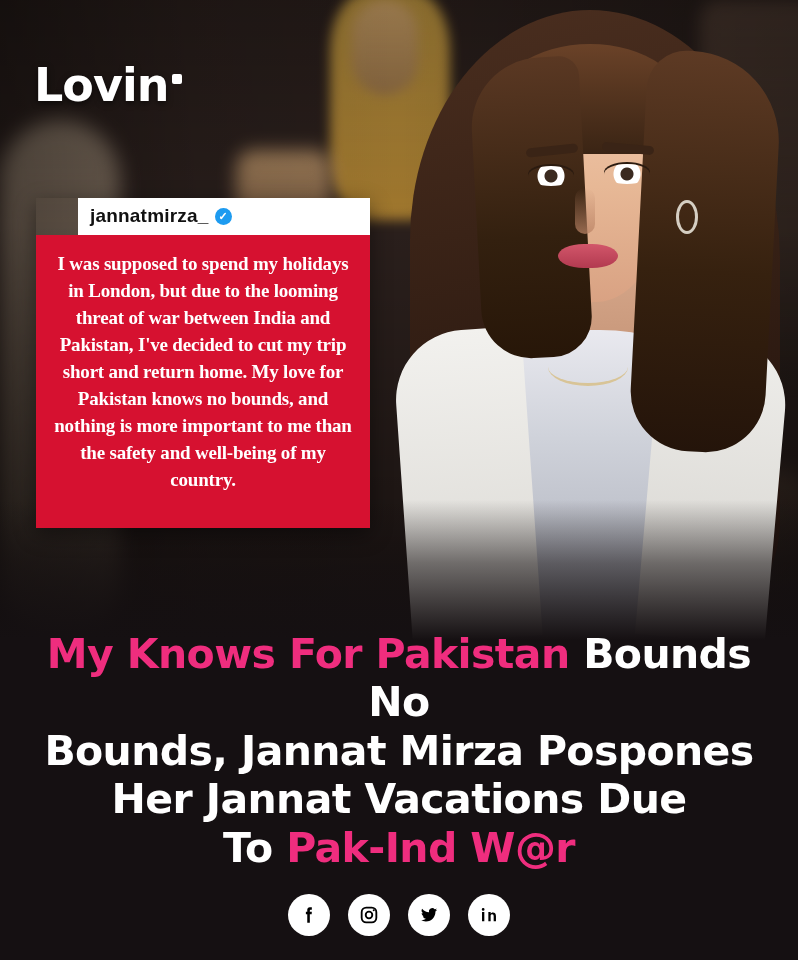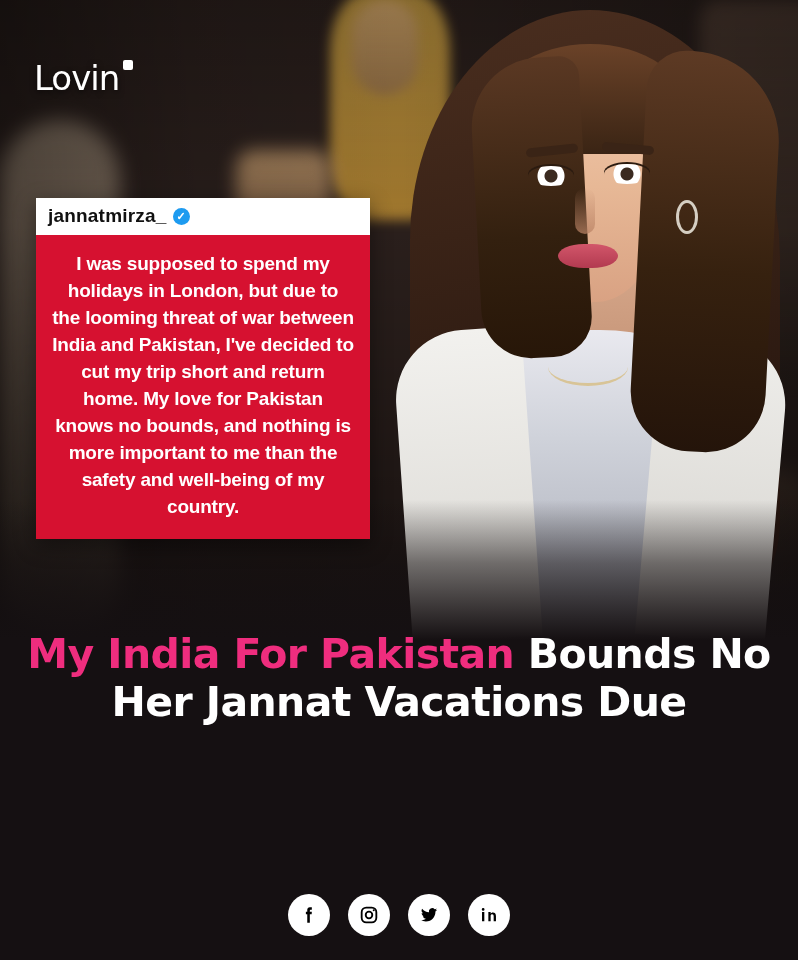--- a/index.html
+++ b/index.html
@@ -135,61 +135,61 @@
   .photo-fade {
     position: absolute; left:0; bottom:0; width: 798px; height: 140px;
     background: linear-gradient(180deg, rgba(20,15,16,0) 0%, rgba(20,15,16,.55) 45%, #151012 100%);
   }
 
   
   .logo {
     position: absolute; left: 34px; top: 58px;
     color: #fff;
     font-family: "DejaVu Sans", sans-serif;
-    font-weight: 400;
-    font-size: 34px;
+    font-weight: 700;
+    font-size: 46px;
     letter-spacing: -1px;
     text-shadow: 0 2px 6px rgba(0,0,0,.6);
     display: flex; align-items: flex-end; gap: 2px;
   }
   .logo .dotmark {
     display: inline-block; width: 10px; height: 10px; background: #fff;
     border-radius: 2px; margin: 0 0 28px 2px;
   }
 
   
   .ig-card {
     position: absolute; left: 36px; top: 198px;
     width: 334px;
     box-shadow: 0 6px 20px rgba(0,0,0,.45);
   }
   .ig-head {
     background: #fff;
     padding: 7px 12px 8px 12px;
-    display: flex; align-items: center; gap: 6px;
+    display: flex; align-items: center; gap: 6px; margin-left: 42px;
   }
   .ig-user {
     font-family: "Liberation Sans", sans-serif;
     font-weight: 700;
     font-size: 19px;
     color: #111;
     letter-spacing: .2px;
   }
   .verified {
     width: 17px; height: 17px; border-radius: 50%;
     background: #1d9bf0;
     display: inline-flex; align-items: center; justify-content: center;
     color: #fff; font-size: 11px; font-weight: 700; line-height: 1;
   }
   .ig-body {
     background: #d61130;
-    padding: 16px 16px 18px 16px;
+    padding: 16px 16px 34px 16px;
     color: #fff;
     text-align: center;
-    font-family: Liberation Sans, sans-serif;
+    font-family: Liberation Serif, serif;
     font-weight: 700;
     font-size: 19px;
     line-height: 1.42;
     letter-spacing: -0.2px;
   }
 
   
   .headline {
     position: absolute; left: 0; top: 630px;
     width: 798px;
@@ -263,23 +263,27 @@
   <div class="ig-card">
     <div class="ig-head">
       <span class="ig-user">jannatmirza_</span>
       <span class="verified">✓</span>
     </div>
     <div class="ig-body">I was supposed to spend my holidays in London, but due to the looming threat of war between India and Pakistan, I've decided to cut my trip short and return home. My love for Pakistan knows no bounds, and nothing is more important to me than the safety and well-being of my country.</div>
   </div>
 
   <div class="headline">
     <span class="hl-line">
-      <span class="hl-pink">My India For Pakistan</span><span> Bounds No</span>
-    </span>
+      <span class="hl-pink">My Knows For Pakistan</span><span> Bounds No</span>
+    </span>
+    <span class="hl-line">Bounds, Jannat Mirza Pospones</span>
     <span class="hl-line">Her Jannat Vacations Due</span>
+    <span class="hl-line">
+      <span>To </span><span class="hl-pink">Pak-Ind W@r</span>
+    </span>
   </div>
 
   <div class="socials">
     <span class="sicon">
       <svg width="22" height="22" viewBox="0 0 24 24" fill="#000">
           <path d="M15.1 8.4h-2.2V7c0-.6.4-.8.7-.8h1.5V3.6l-2.1 0c-2.4 0-2.9 1.7-2.9 2.9v1.9H8.6v2.8h1.5V20.4h2.8V11.2h2l.2-2.8z"></path>
         </svg>
     </span>
     <span class="sicon">
       <svg width="22" height="22" viewBox="0 0 24 24" fill="none" stroke="#000" stroke-width="2">

